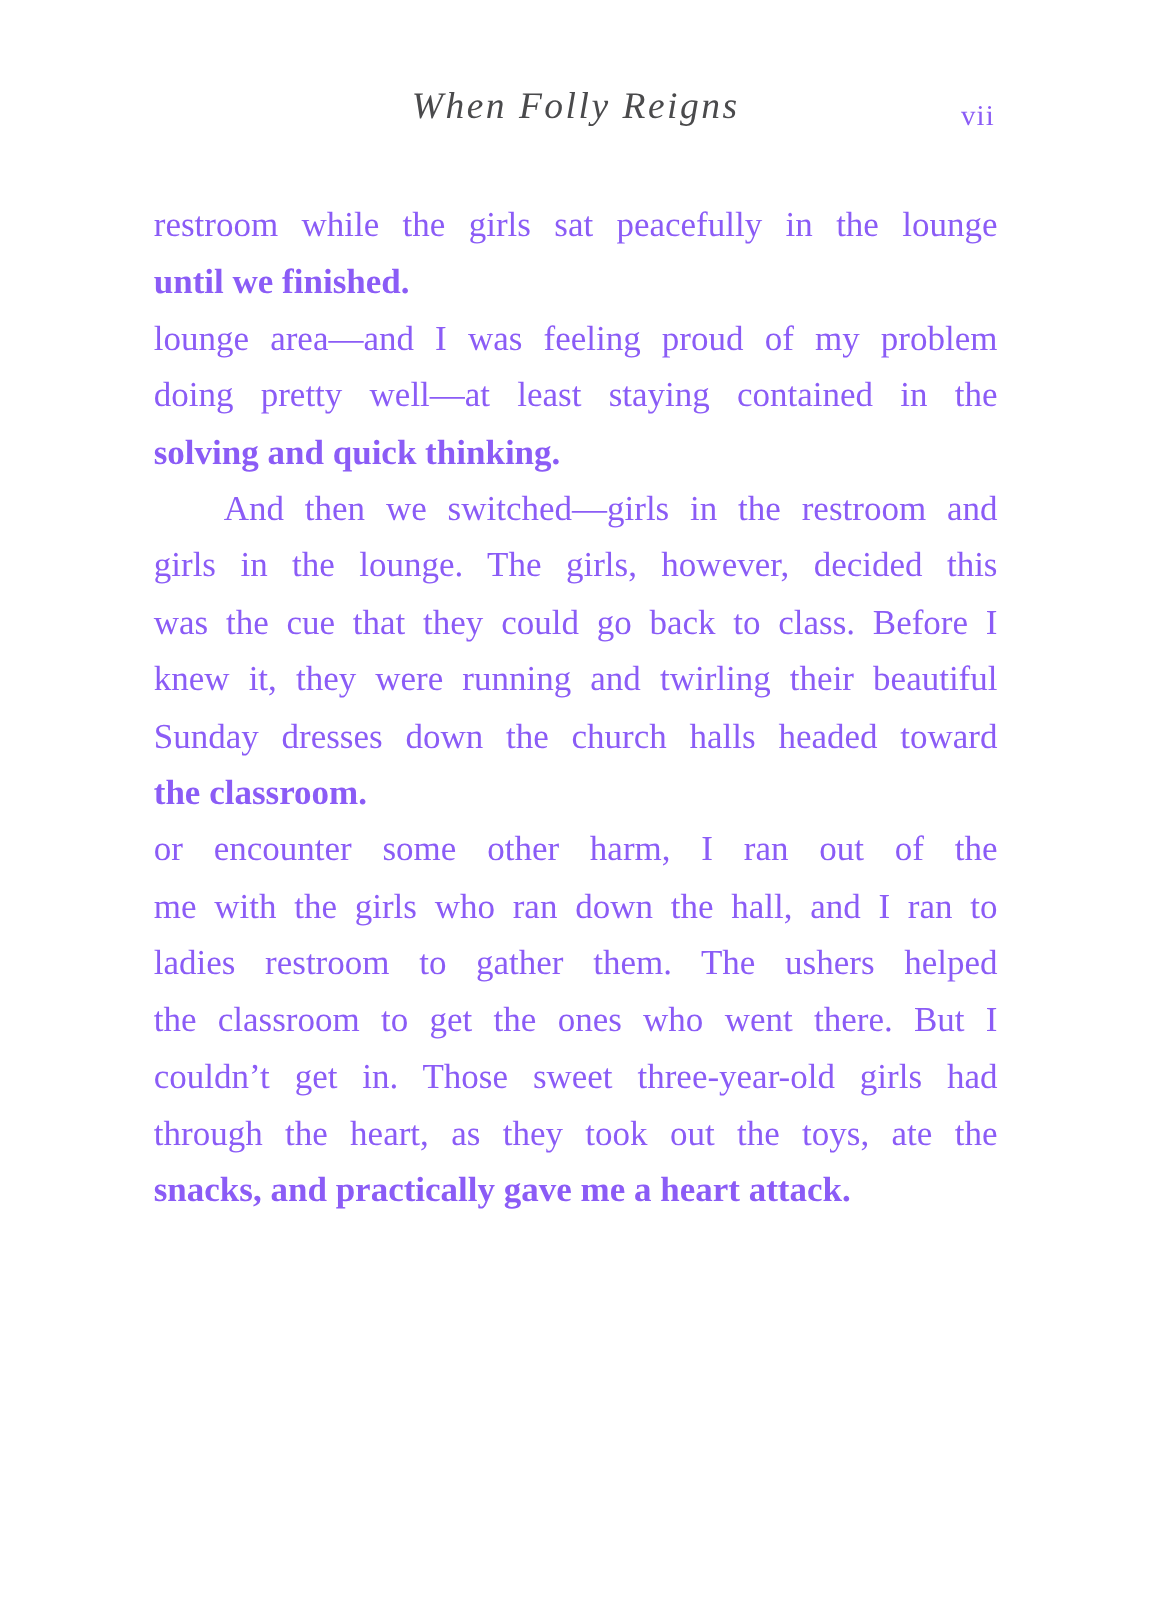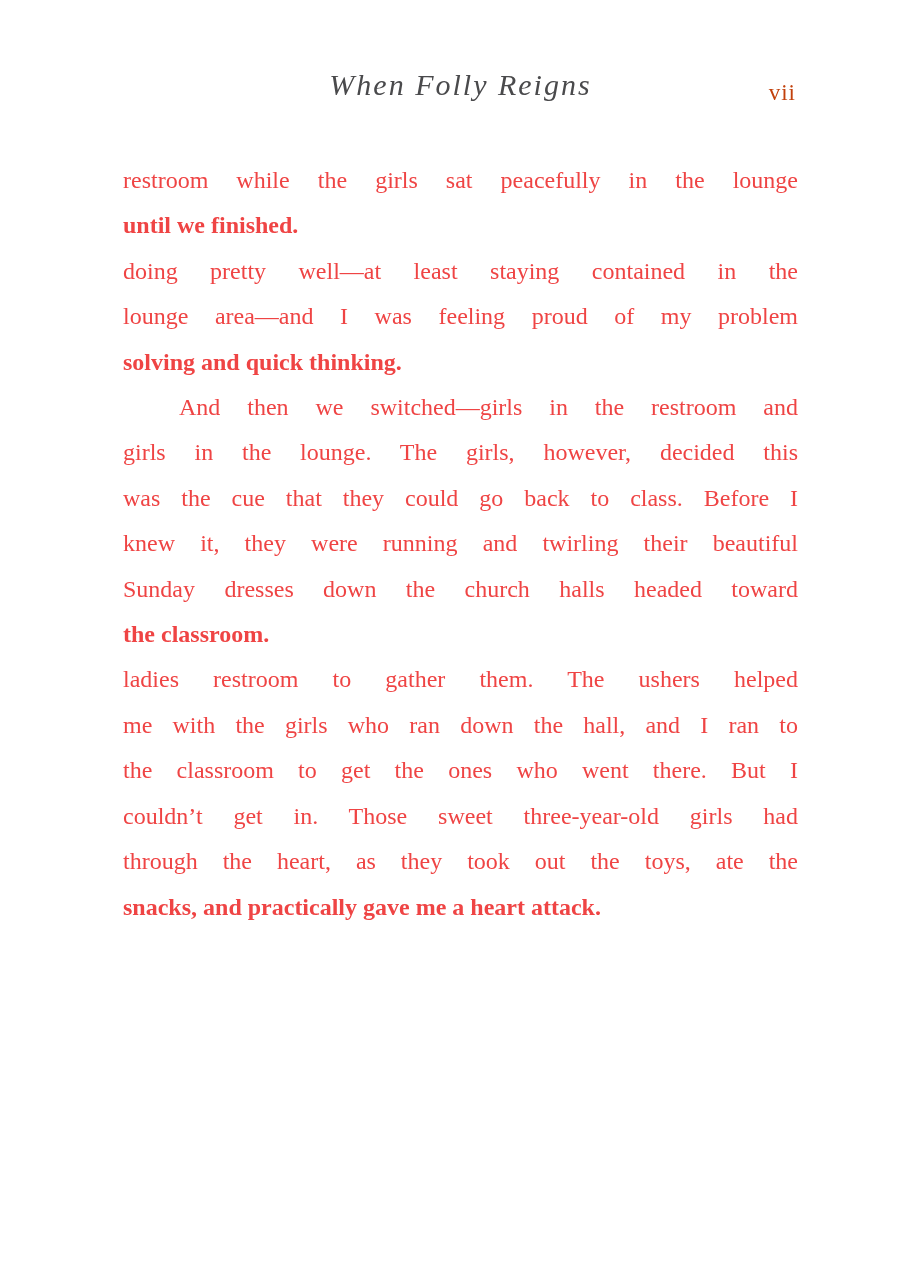--- a/index.html
+++ b/index.html
@@ -26,30 +26,30 @@
     letter-spacing: 2px;
     color: #4a4a4c;
   }
   .page-number {
     position: absolute;
     right: 2px;
     top: 8px;
     font-size: 23px;
     line-height: 34px;
     letter-spacing: 1px;
-    color: #c2410c;
+    color: #8b5cf6;
   }
   .page-body {
     position: absolute;
     left: 123px;
     top: 158px;
     width: 675px;
-    font-size: 24px;
+    font-size: 28px;
     line-height: 45.4px;
-    color: #ef4444;
+    color: #8b5cf6;
   }
   .paragraph { margin: 0; }
   .line {
     text-align: justify;
     text-align-last: justify;
   }
   .line.last { text-align-last: left; font-weight: bold; }
   .line.indent { text-indent: 56px; }
 </style>
 </head>
@@ -63,37 +63,38 @@
   </header>
 
   <main class="page-body">
 
     <div class="paragraph">
       <div class="line">restroom while the girls sat peacefully in the lounge</div>
       <div class="line last">until we finished.</div>
     </div>
 
     <div class="paragraph">
+      <div class="line">lounge area—and I was feeling proud of my problem</div>
       <div class="line">doing pretty well—at least staying contained in the</div>
-      <div class="line">lounge area—and I was feeling proud of my problem</div>
       <div class="line last">solving and quick thinking.</div>
     </div>
 
     <div class="paragraph">
       <div class="line indent">And then we switched—girls in the restroom and</div>
       <div class="line">girls in the lounge. The girls, however, decided this</div>
       <div class="line">was the cue that they could go back to class. Before I</div>
       <div class="line">knew it, they were running and twirling their beautiful</div>
       <div class="line">Sunday dresses down the church halls headed toward</div>
       <div class="line last">the classroom.</div>
     </div>
 
     <div class="paragraph">
+      <div class="line">or encounter some other harm, I ran out of the</div>
+      <div class="line">me with the girls who ran down the hall, and I ran to</div>
       <div class="line">ladies restroom to gather them. The ushers helped</div>
-      <div class="line">me with the girls who ran down the hall, and I ran to</div>
       <div class="line">the classroom to get the ones who went there. But I</div>
       <div class="line">couldn’t get in. Those sweet three-year-old girls had</div>
       <div class="line">through the heart, as they took out the toys, ate the</div>
       <div class="line last">snacks, and practically gave me a heart attack.</div>
     </div>
 
   </main>
 </div>
 
 </body></html>

